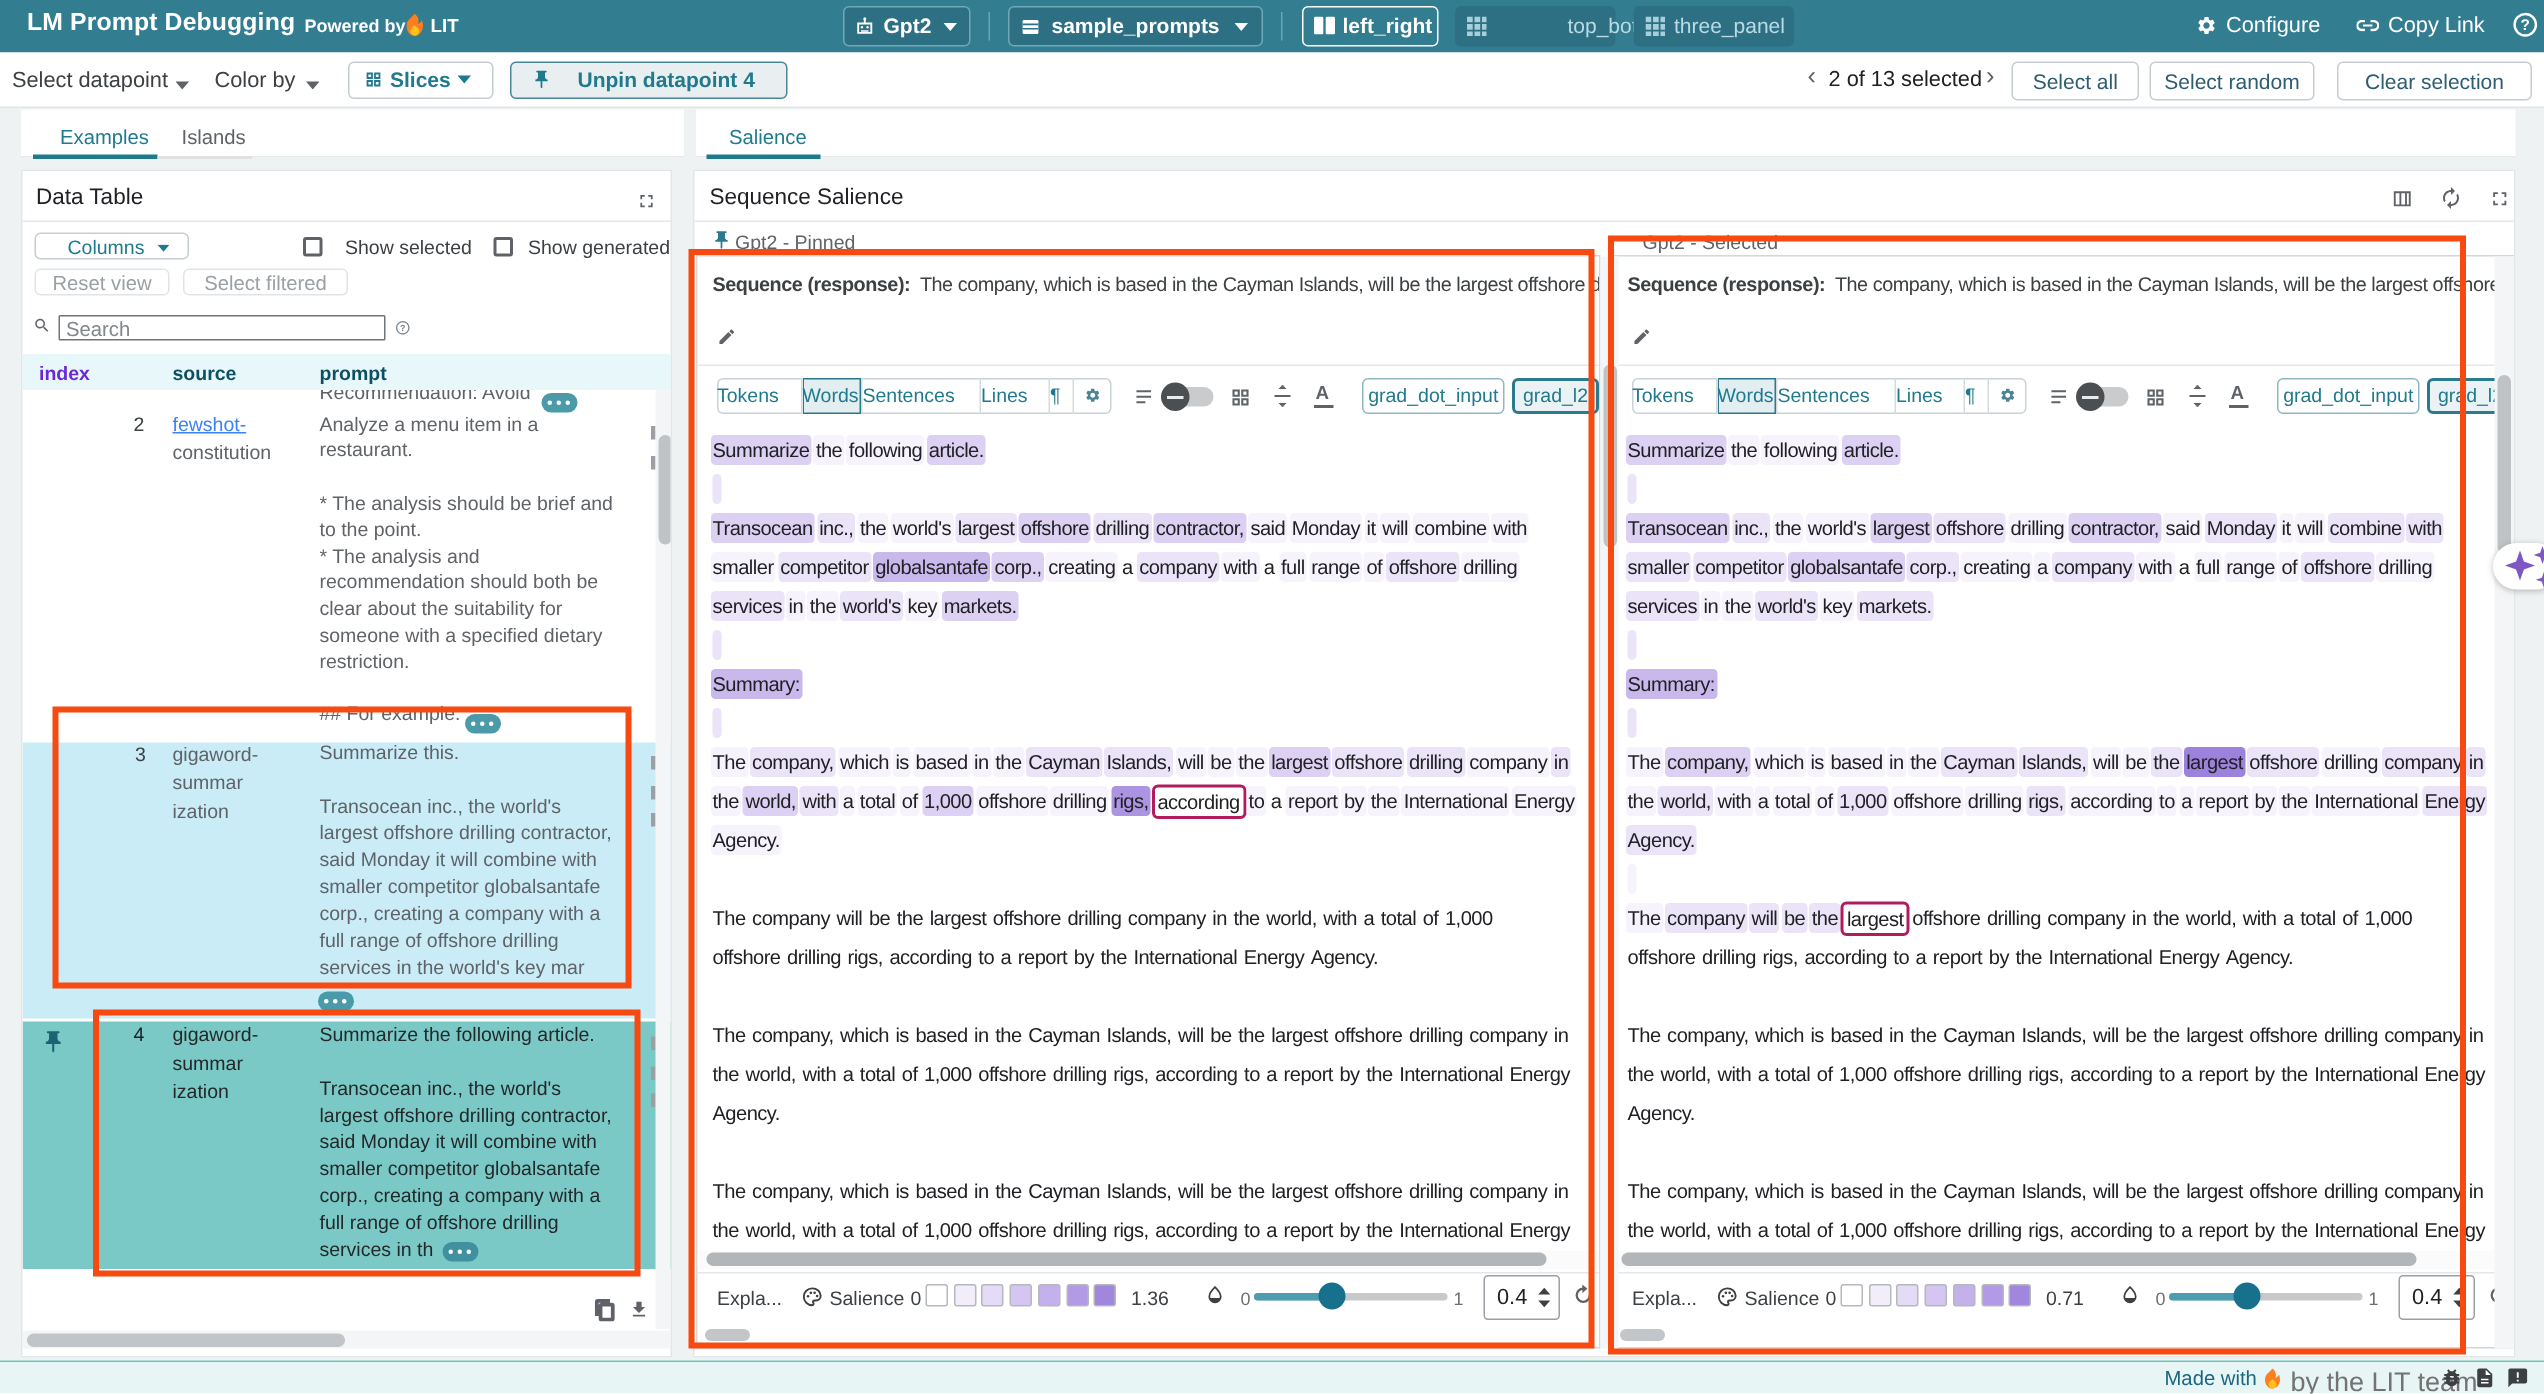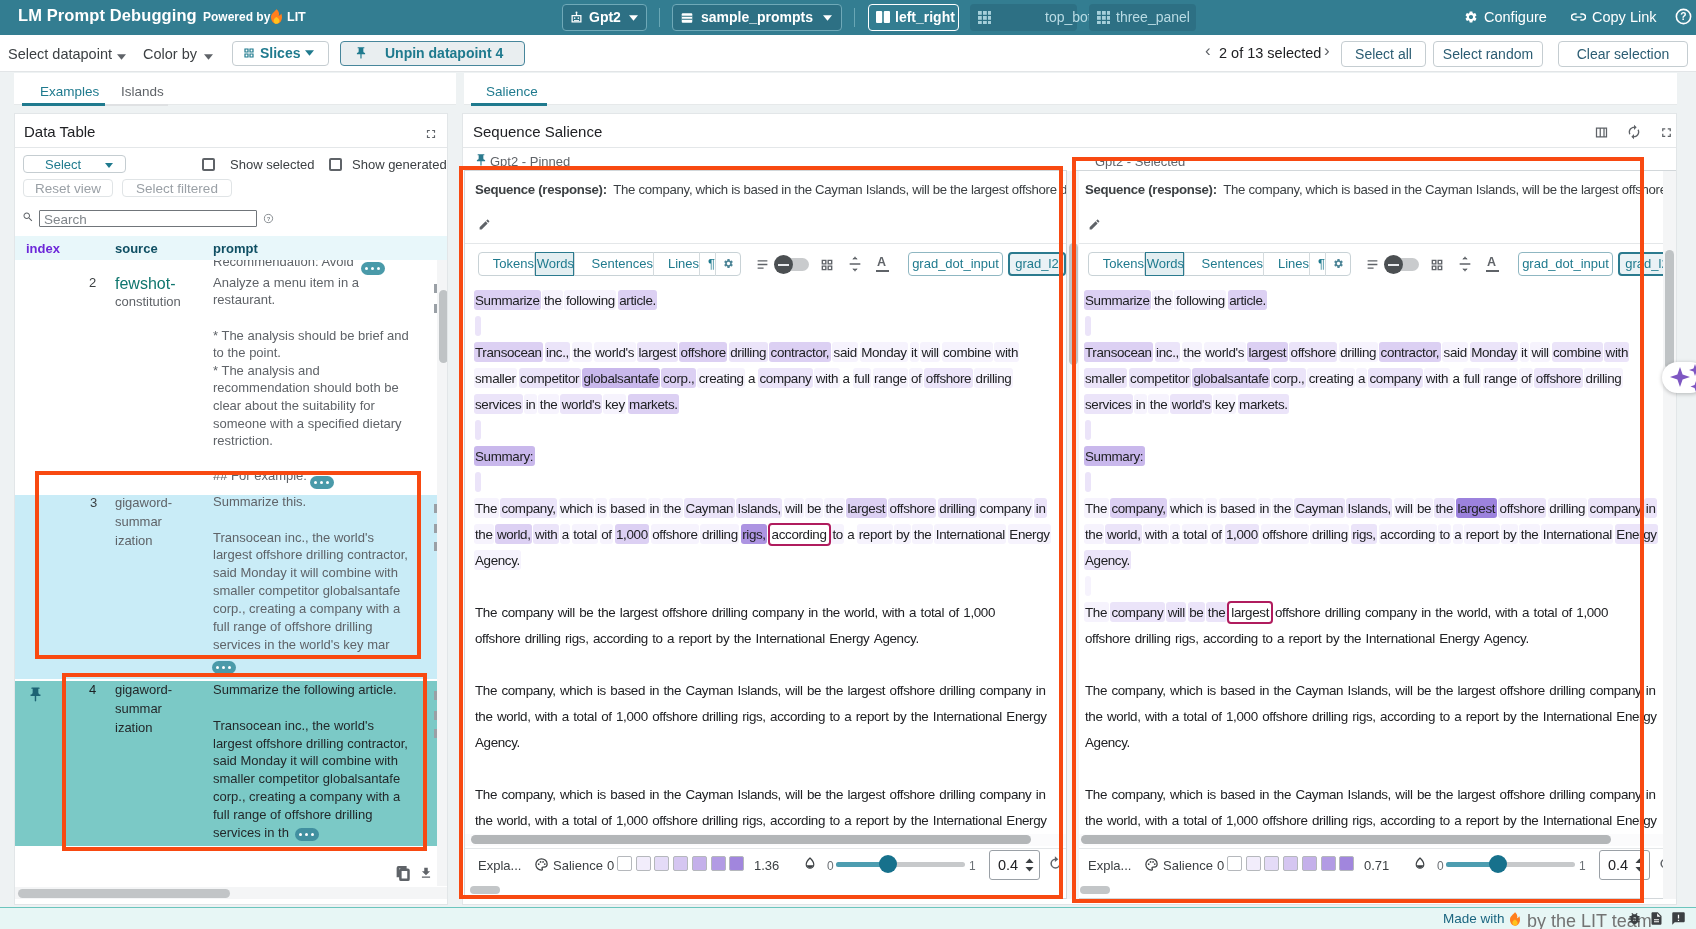--- a/index.html
+++ b/index.html
@@ -12,21 +12,21 @@
 #main { position:absolute; left:0; top:72px; width:1696px; height:835px; background:#eef2f3; }
 .card { position:absolute; background:#fff; border:1px solid #e2e6e8; }
 .tabstrip { position:absolute; top:1px; height:32px; background:#fff; border-bottom:1px solid #e6e9ea; }
 .btn { position:absolute; background:#fff; border:1px solid #c5cdd1; border-radius:4px; color:#2c5d73; font-size:14px; text-align:center; }
 .w { padding:2.5px 1.5px; margin:0 -1.5px; border-radius:3px; }
 .w.m { border:2px solid #b01c5e; border-radius:4px; padding:2px 2px; margin:0 -2.5px; }
 .w.bk { padding:2.5px 1px; margin:0; }
 .l1 { background:#f6f3fd; } .l2 { background:#ebe4f9; } .l3 { background:#dcd0f3; }
 .l4 { background:#c9b8ec; } .l5 { background:#ad94e2; } .l6 { background:#9c82dd; }
 .ln { position:absolute; white-space:nowrap; font-size:13.4px; color:#202124; height:26px; line-height:26px; letter-spacing:-0.35px; word-spacing:1px; }
-.tcell { color:#1f7a8e; font-size:13px; line-height:24px; text-align:right; position:absolute; top:0; height:24px; }
+.tcell { color:#1f7a8e; font-size:13px; line-height:24px; text-align:left; position:absolute; top:0; height:24px; }
 .chip3 { position:absolute; width:24px; height:13px; border-radius:7px; background:#4a9aa9; }
 .chip3 i { position:absolute; top:5px; width:3px; height:3px; border-radius:50%; background:#fff; }
 .swatch { position:absolute; width:15px; height:15px; border:1px solid #b5b8bc; border-radius:2px; }
 .gray { color:#5f6368; }
 </style></head><body>
 <div id="page">
 <div id="topbar">
 <div class="abs" style="left:18px;top:6px;font-size:16.5px;font-weight:bold;letter-spacing:0.1px;">LM Prompt Debugging</div>
 <div class="abs" style="left:203px;top:10px;font-size:12px;font-weight:bold;">Powered by</div>
 <svg style="position:absolute;left:271px;top:9px" width="11" height="15" viewBox="0 0 12 16">
@@ -142,21 +142,21 @@
 <div class="abs" style="left:486px;top:12px;font-size:13.5px;color:#1f7a8e;">Salience</div>
 <div class="abs" style="left:471px;top:31px;width:76px;height:3px;background:#1f7a8e;"></div>
 </div>
 <div class="card" style="left:14px;top:113px;width:434px;height:792px;overflow:hidden;">
 <div class="abs" style="left:9px;top:9px;font-size:15px;color:#202124;">Data Table</div>
 <svg style="position:absolute;left:409px;top:13px" width="14" height="14" viewBox="0 0 24 24">
         <path fill="#5f6368" d="M7 14H5v5h5v-2H7v-3zm-2-4h2V7h3V5H5v5zm12 7h-3v2h5v-5h-2v3zM14 5v2h3v3h2V5h-5z"></path>
       </svg>
 <div class="abs" style="left:0;top:33px;width:434px;height:1px;background:#e4e7e9;"></div>
 <div class="abs" style="left:8px;top:41px;width:103px;height:18px;border:1px solid #c5cdd1;border-radius:4px;"></div>
-<div class="abs" style="left:30px;top:43px;font-size:13px;color:#1f7a8e;">Select</div>
+<div class="abs" style="left:30px;top:43px;font-size:13px;color:#1f7a8e;">Columns</div>
 <svg style="position:absolute;left:90px;top:49px" width="8" height="5" viewBox="0 0 10 6">
         <path fill="#1f7a8e" d="M0 0h10L5 6z"></path>
       </svg>
 <div class="abs" style="left:187px;top:44px;width:13px;height:13px;border:2px solid #5f6368;border-radius:2px;"></div>
 <div class="abs" style="left:215px;top:43px;font-size:13px;color:#3c4043;white-space:nowrap;">Show selected</div>
 <div class="abs" style="left:314px;top:44px;width:13px;height:13px;border:2px solid #5f6368;border-radius:2px;"></div>
 <div class="abs" style="left:337px;top:43px;font-size:13px;color:#3c4043;white-space:nowrap;">Show generated</div>
 <div class="abs" style="left:8px;top:65px;width:90px;height:18px;border:1px solid #e0e4e6;border-radius:4px;text-align:center;font-size:13.5px;color:#9aa0a6;line-height:17px;">Reset view</div>
 <div class="abs" style="left:107px;top:65px;width:110px;height:18px;border:1px solid #e0e4e6;border-radius:4px;text-align:center;font-size:13.5px;color:#9aa0a6;line-height:17px;">Select filtered</div>
 <svg style="position:absolute;left:7px;top:97px" width="12" height="12" viewBox="0 0 24 24">
@@ -175,21 +175,21 @@
 <div class="abs" style="left:198px;top:5px;font-size:13px;font-weight:bold;color:#0f4f63;z-index:4;">prompt</div>
 <div class="abs" style="left:0;top:259px;width:434px;height:184px;background:#c9ecf7;"></div>
 <div class="abs" style="left:0;top:445px;width:434px;height:165px;background:#7bc9c6;"></div>
 <div class="abs gray" style="left:198px;top:18px;font-size:13px;">Recommendation: Avoid</div>
 <div class="chip3" style="left:346px;top:26px;">
           <i style="left:4px"></i>
           <i style="left:10px"></i>
           <i style="left:16px"></i>
         </div>
 <div class="abs" style="left:74px;top:38.8px;font-size:13px;color:#3c4043;">2</div>
-<div class="abs" style="left:100px;top:38.8px;font-size:16px;color:#0f766e;">fewshot-</div>
+<div class="abs" style="left:100px;top:38.8px;font-size:13px;color:#3b82f6;text-decoration:underline;">fewshot-</div>
 <div class="abs" style="left:100px;top:57.8px;font-size:13px;color:#5f6368;">constitution</div>
 <div class="abs" style="left:198px;top:38.8px;font-size:13px;color:#5f6368;">Analyze a menu item in a</div>
 <div class="abs" style="left:198px;top:56.4px;font-size:13px;color:#5f6368;">restaurant.</div>
 <div class="abs" style="left:198px;top:91.6px;font-size:13px;color:#5f6368;">* The analysis should be brief and</div>
 <div class="abs" style="left:198px;top:109.2px;font-size:13px;color:#5f6368;text-align:center;">to the point.</div>
 <div class="abs" style="left:198px;top:126.8px;font-size:13px;color:#5f6368;">* The analysis and</div>
 <div class="abs" style="left:198px;top:144.4px;font-size:13px;color:#5f6368;">recommendation should both be</div>
 <div class="abs" style="left:198px;top:162.0px;font-size:13px;color:#5f6368;">clear about the suitability for</div>
 <div class="abs" style="left:198px;top:179.6px;font-size:13px;color:#5f6368;">someone with a specified dietary</div>
 <div class="abs" style="left:198px;top:197.2px;font-size:13px;color:#5f6368;">restriction.</div>

